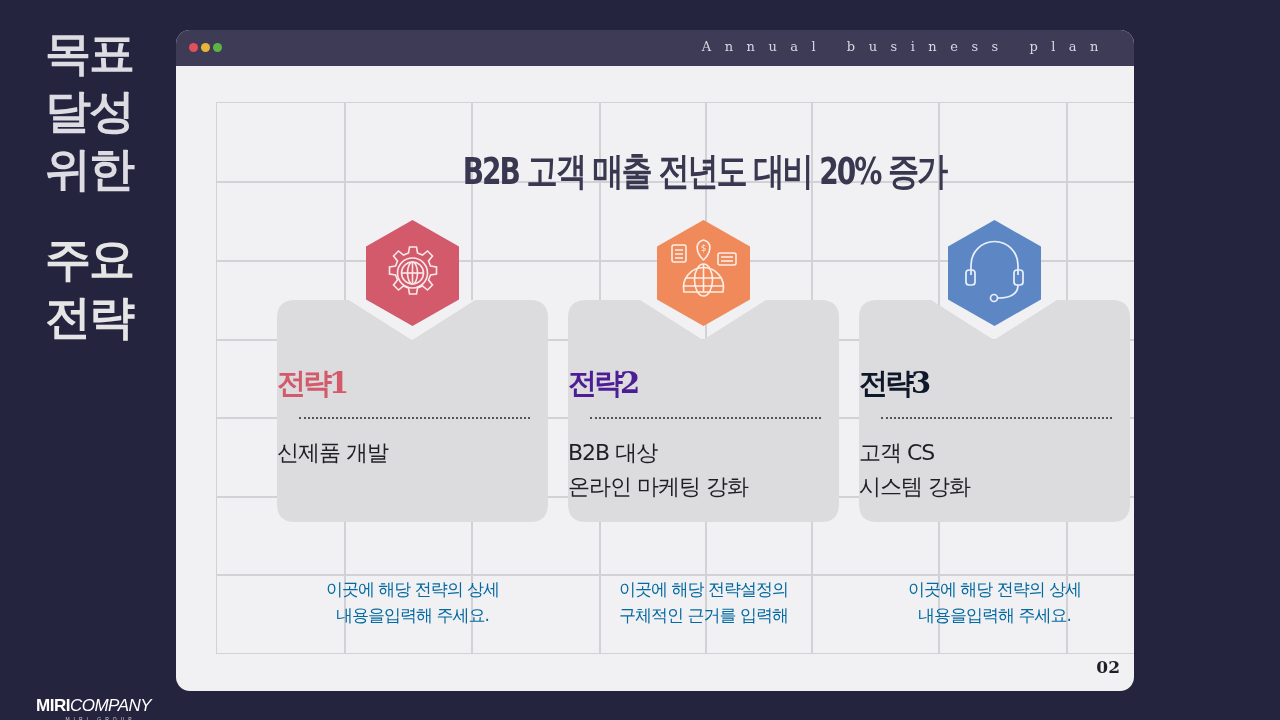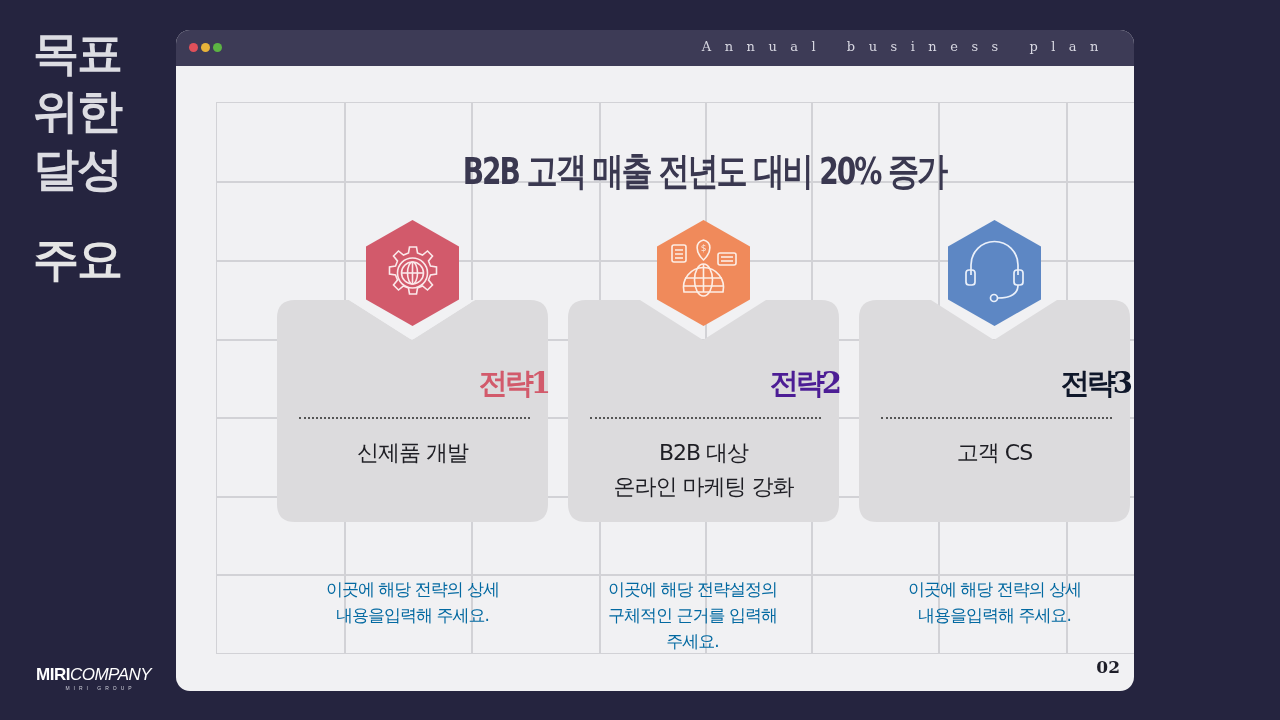--- a/index.html
+++ b/index.html
@@ -1,59 +1,60 @@
 <!DOCTYPE html>
 <html><head>
 <meta charset="utf-8">
 <style>
   html,body{margin:0;padding:0;}
   body{width:1280px;height:720px;background:#25243f;position:relative;overflow:hidden;
        font-family:"DejaVu Serif","Liberation Serif",serif;}
   .side-title{position:absolute;left:33px;color:#dcdce2;font-weight:bold;font-size:46px;line-height:58px;letter-spacing:-2px;}
   .side-title.t1{top:24px;}
   .side-title.t2{top:230px;color:#e5e5e5;}
-  .side-title div{height:58px;}
+  .side-title div{height:58px;margin-left:12px;}
   .logo{position:absolute;left:36px;top:666px;color:#fff;}
-  .logo .main{font-family:"Liberation Sans",sans-serif;font-size:17px;line-height:18px;font-style:italic;letter-spacing:-0.5px;}
+  .logo .main{font-family:"Liberation Sans",sans-serif;font-size:17px;line-height:18px;font-style:italic;letter-spacing:-0.5px;margin-top:31px;}
   .logo .main b{font-style:normal;font-weight:bold;}
   .logo .sub{font-family:"Liberation Sans",sans-serif;font-size:5px;letter-spacing:4px;color:#cfcfda;text-align:center;margin-top:1px;padding-left:14px;}
 
   .window{position:absolute;left:176px;top:30px;width:958px;height:661px;border-radius:14px;background:#f1f1f3;overflow:hidden;}
   .titlebar{position:absolute;left:0;top:0;width:100%;height:36px;background:#3d3b56;}
   .dot{position:absolute;top:13px;width:9px;height:9px;border-radius:50%;}
   .dot.r{left:13px;background:#e0505a;}
   .dot.y{left:25px;background:#e8b33a;}
   .dot.g{left:37px;background:#5cb443;}
   .wtitle{position:absolute;right:22px;top:9px;color:#d8d8e2;font-size:13px;letter-spacing:13.5px;font-family:"DejaVu Serif",serif;}
 
   .grid{position:absolute;left:40px;top:72px;width:978px;height:552px;border:1.5px solid #d2d2d6;box-sizing:border-box;}
   .vl{position:absolute;top:0;bottom:0;width:1.5px;background:#d2d2d6;}
   .hl{position:absolute;left:0;right:0;height:1.5px;background:#d2d2d6;}
 
   .headline{position:absolute;left:0;width:1057px;top:116px;text-align:center;color:#3a3850;font-size:38px;font-weight:bold;letter-spacing:-2.5px;font-family:"DejaVu Sans Condensed","DejaVu Sans",sans-serif;transform:scaleX(0.82);}
 
   .card{position:absolute;top:270px;width:271px;height:222px;}
   .card svg.bg{position:absolute;left:0;top:0;}
   .hex{position:absolute;top:-80px;left:89px;width:93px;height:106px;}
-  .label{position:absolute;left:0;right:0;top:64px;text-align:right;font-size:29px;font-weight:bold;letter-spacing:-3px;}
+  .label{position:absolute;left:0;right:0;top:64px;text-align:left;font-size:29px;font-weight:bold;letter-spacing:-3px;}
   .divider{position:absolute;left:22px;right:18px;top:117px;border-top:2px dotted #555;}
-  .title{position:absolute;left:0;right:0;top:136px;text-align:center;font-size:22px;line-height:34px;color:#1e1e24;font-family:"DejaVu Sans","Liberation Sans",sans-serif;letter-spacing:-1px;}
+  .title{position:absolute;left:0;right:0;top:136px;font-size:22px;line-height:34px;color:#1e1e24;font-family:"DejaVu Sans","Liberation Sans",sans-serif;letter-spacing:-1px;}
   .desc{position:absolute;top:546px;width:271px;text-align:center;font-size:17px;line-height:26px;color:#0369a1;font-family:"DejaVu Sans","Liberation Sans",sans-serif;letter-spacing:-1px;}
   .pagenum{position:absolute;right:14px;bottom:14px;font-size:17px;font-weight:bold;color:#1e1e28;}
 </style>
 </head>
 <body>
 
 <div class="side-title t1">
   <div>목표</div>
+  <div>달성</div>
   <div>위한</div>
-  <div>달성</div>
 </div>
 <div class="side-title t2">
   <div>주요</div>
+  <div>전략</div>
 </div>
 
 <div class="logo">
   <div class="main"><b>MIRI</b><span>COMPANY</span></div>
   <div class="sub">MIRI GROUP</div>
 </div>
 
 <div class="window">
   <div class="titlebar">
     <span class="dot r"></span>
@@ -145,31 +146,31 @@
         <rect x="18" y="50" width="9" height="15" rx="3"></rect>
         <rect x="66" y="50" width="9" height="15" rx="3"></rect>
         <path d="M70 65 Q70 78 50 78"></path>
         <circle cx="46" cy="78" r="3.5"></circle>
       </g>
     </svg>
     <div class="label" style="color:#0f172a">전략3</div>
     <div class="divider"></div>
     <div class="title">
       <div>고객 CS</div>
+      <div>시스템 강화</div>
     </div>
   </div>
 
   <div class="desc" style="left:101px">
     <div>이곳에 해당 전략의 상세</div>
     <div>내용을입력해 주세요.</div>
   </div>
-  <div class="desc" style="left:381px">
+  <div class="desc" style="left:392px">
     <div>이곳에 해당 전략설정의</div>
     <div>구체적인 근거를 입력해</div>
-    <div>주세요.</div>
   </div>
   <div class="desc" style="left:683px">
     <div>이곳에 해당 전략의 상세</div>
     <div>내용을입력해 주세요.</div>
   </div>
 
   <div class="pagenum">02</div>
 </div>
 
 </body></html>

